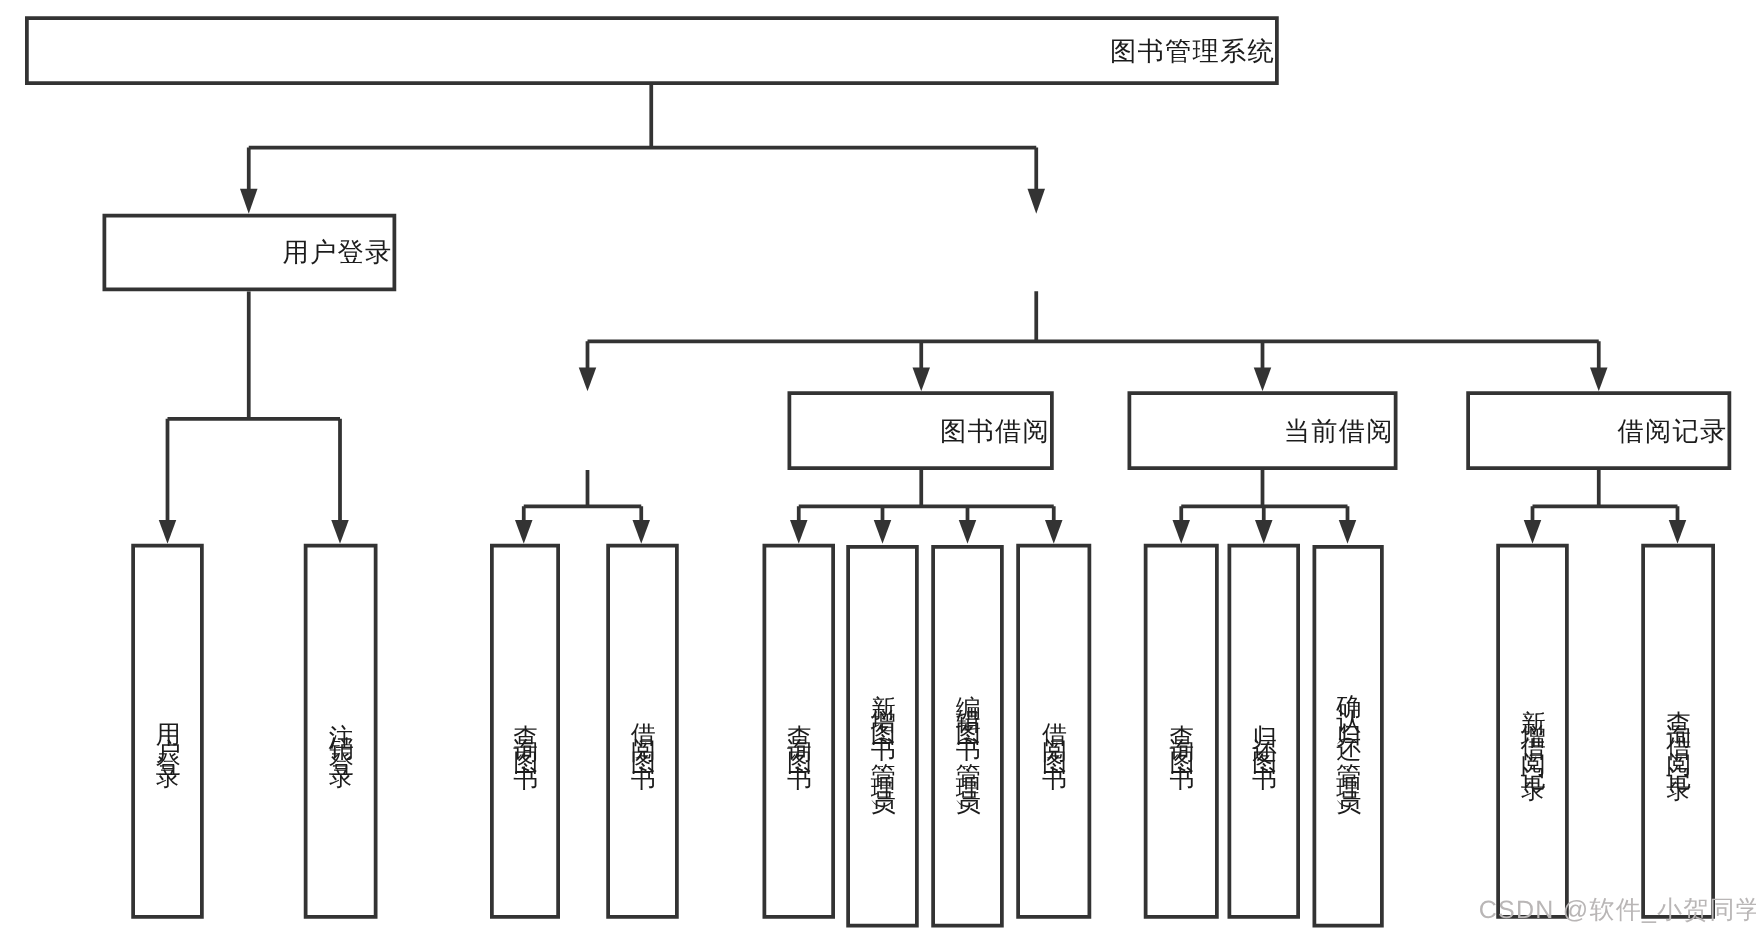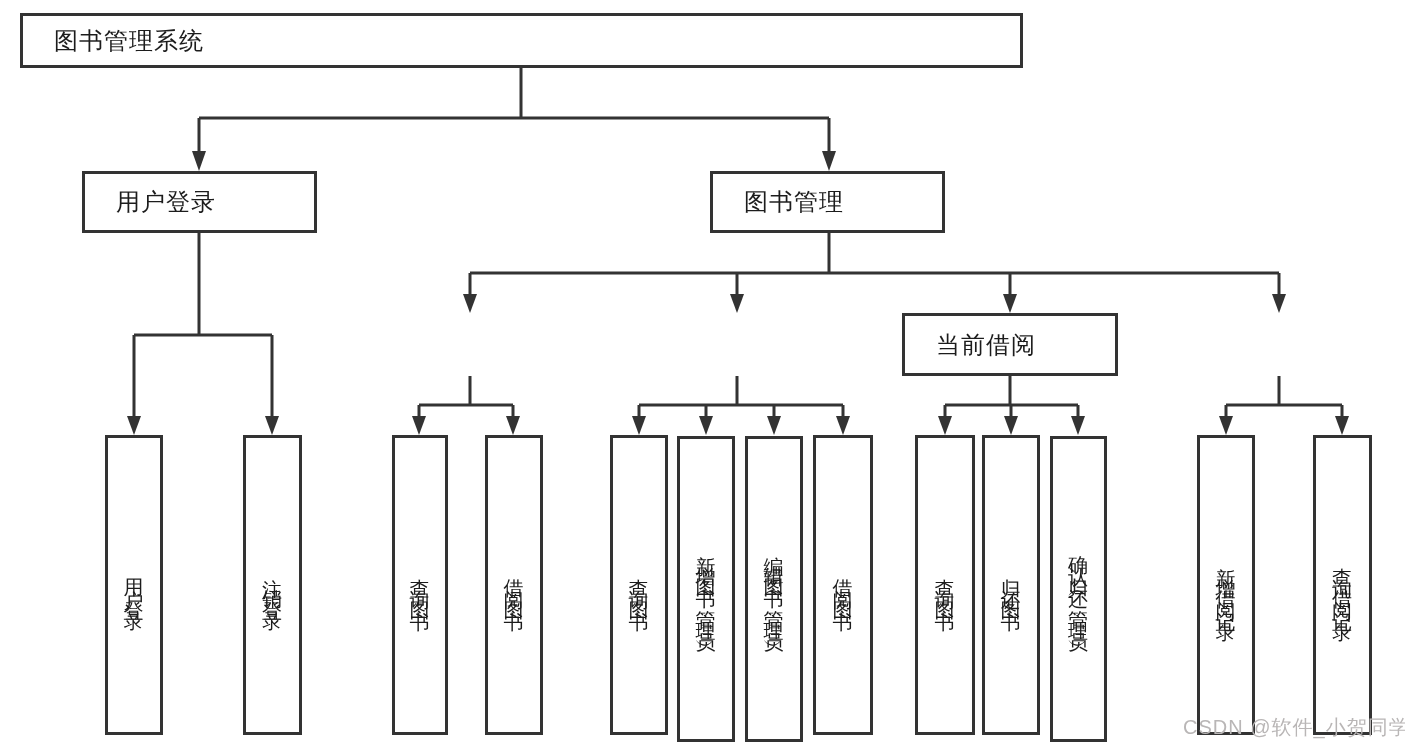--- a/index.html
+++ b/index.html
@@ -9,25 +9,24 @@
     background:#ffffff;
     font-family:"Liberation Sans","DejaVu Sans",sans-serif;
     overflow:hidden;
   }
   #connectors{position:absolute;left:0;top:0;width:1405px;height:747px;}
   .hbox{
     position:absolute;
     box-sizing:border-box;
     border:3px solid #333333;
     background:#ffffff;
-    display:flex;align-items:center;justify-content:flex-start;
-    font-size:24px;color:#1c1c1c;
+    display:flex;align-items:center;justify-content:flex-end;
+    font-size:21px;color:#1c1c1c;
     letter-spacing:1px;
     z-index:2;
-    padding-left:31px;
   }
   .vbox{
     position:absolute;
     box-sizing:border-box;
     border:3px solid #333333;
     background:#ffffff;
     display:flex;align-items:center;justify-content:center;
     font-size:20px;color:#1c1c1c;
     z-index:2;
   }
@@ -100,26 +99,29 @@
     </g>
   </svg>
 
   <div class="hbox" style="left:20px;top:13px;width:1003px;height:55px;">
     <span>图书管理系统</span>
   </div>
 
   <div class="hbox" style="left:82px;top:171px;width:235px;height:62px;">
     <span>用户登录</span>
   </div>
-  <div class="hbox" style="left:710px;top:171px;width:235px;height:62px;">
-    <span>图书管理</span>
+
+  <div class="hbox" style="left:630px;top:313px;width:213px;height:63px;">
+    <span>图书借阅</span>
   </div>
-
   <div class="hbox" style="left:902px;top:313px;width:216px;height:63px;font-family:Liberation Mono, monospace;">
     <span>当前借阅</span>
+  </div>
+  <div class="hbox" style="left:1173px;top:313px;width:212px;height:63px;">
+    <span>借阅记录</span>
   </div>
 
   <div class="vbox" style="left:105px;top:435px;width:58px;height:300px;">
     <span class="vtext">用户登录</span>
   </div>
   <div class="vbox" style="left:243px;top:435px;width:59px;height:300px;">
     <span class="vtext">注销登录</span>
   </div>
 
   <div class="vbox" style="left:392px;top:435px;width:56px;height:300px;">

